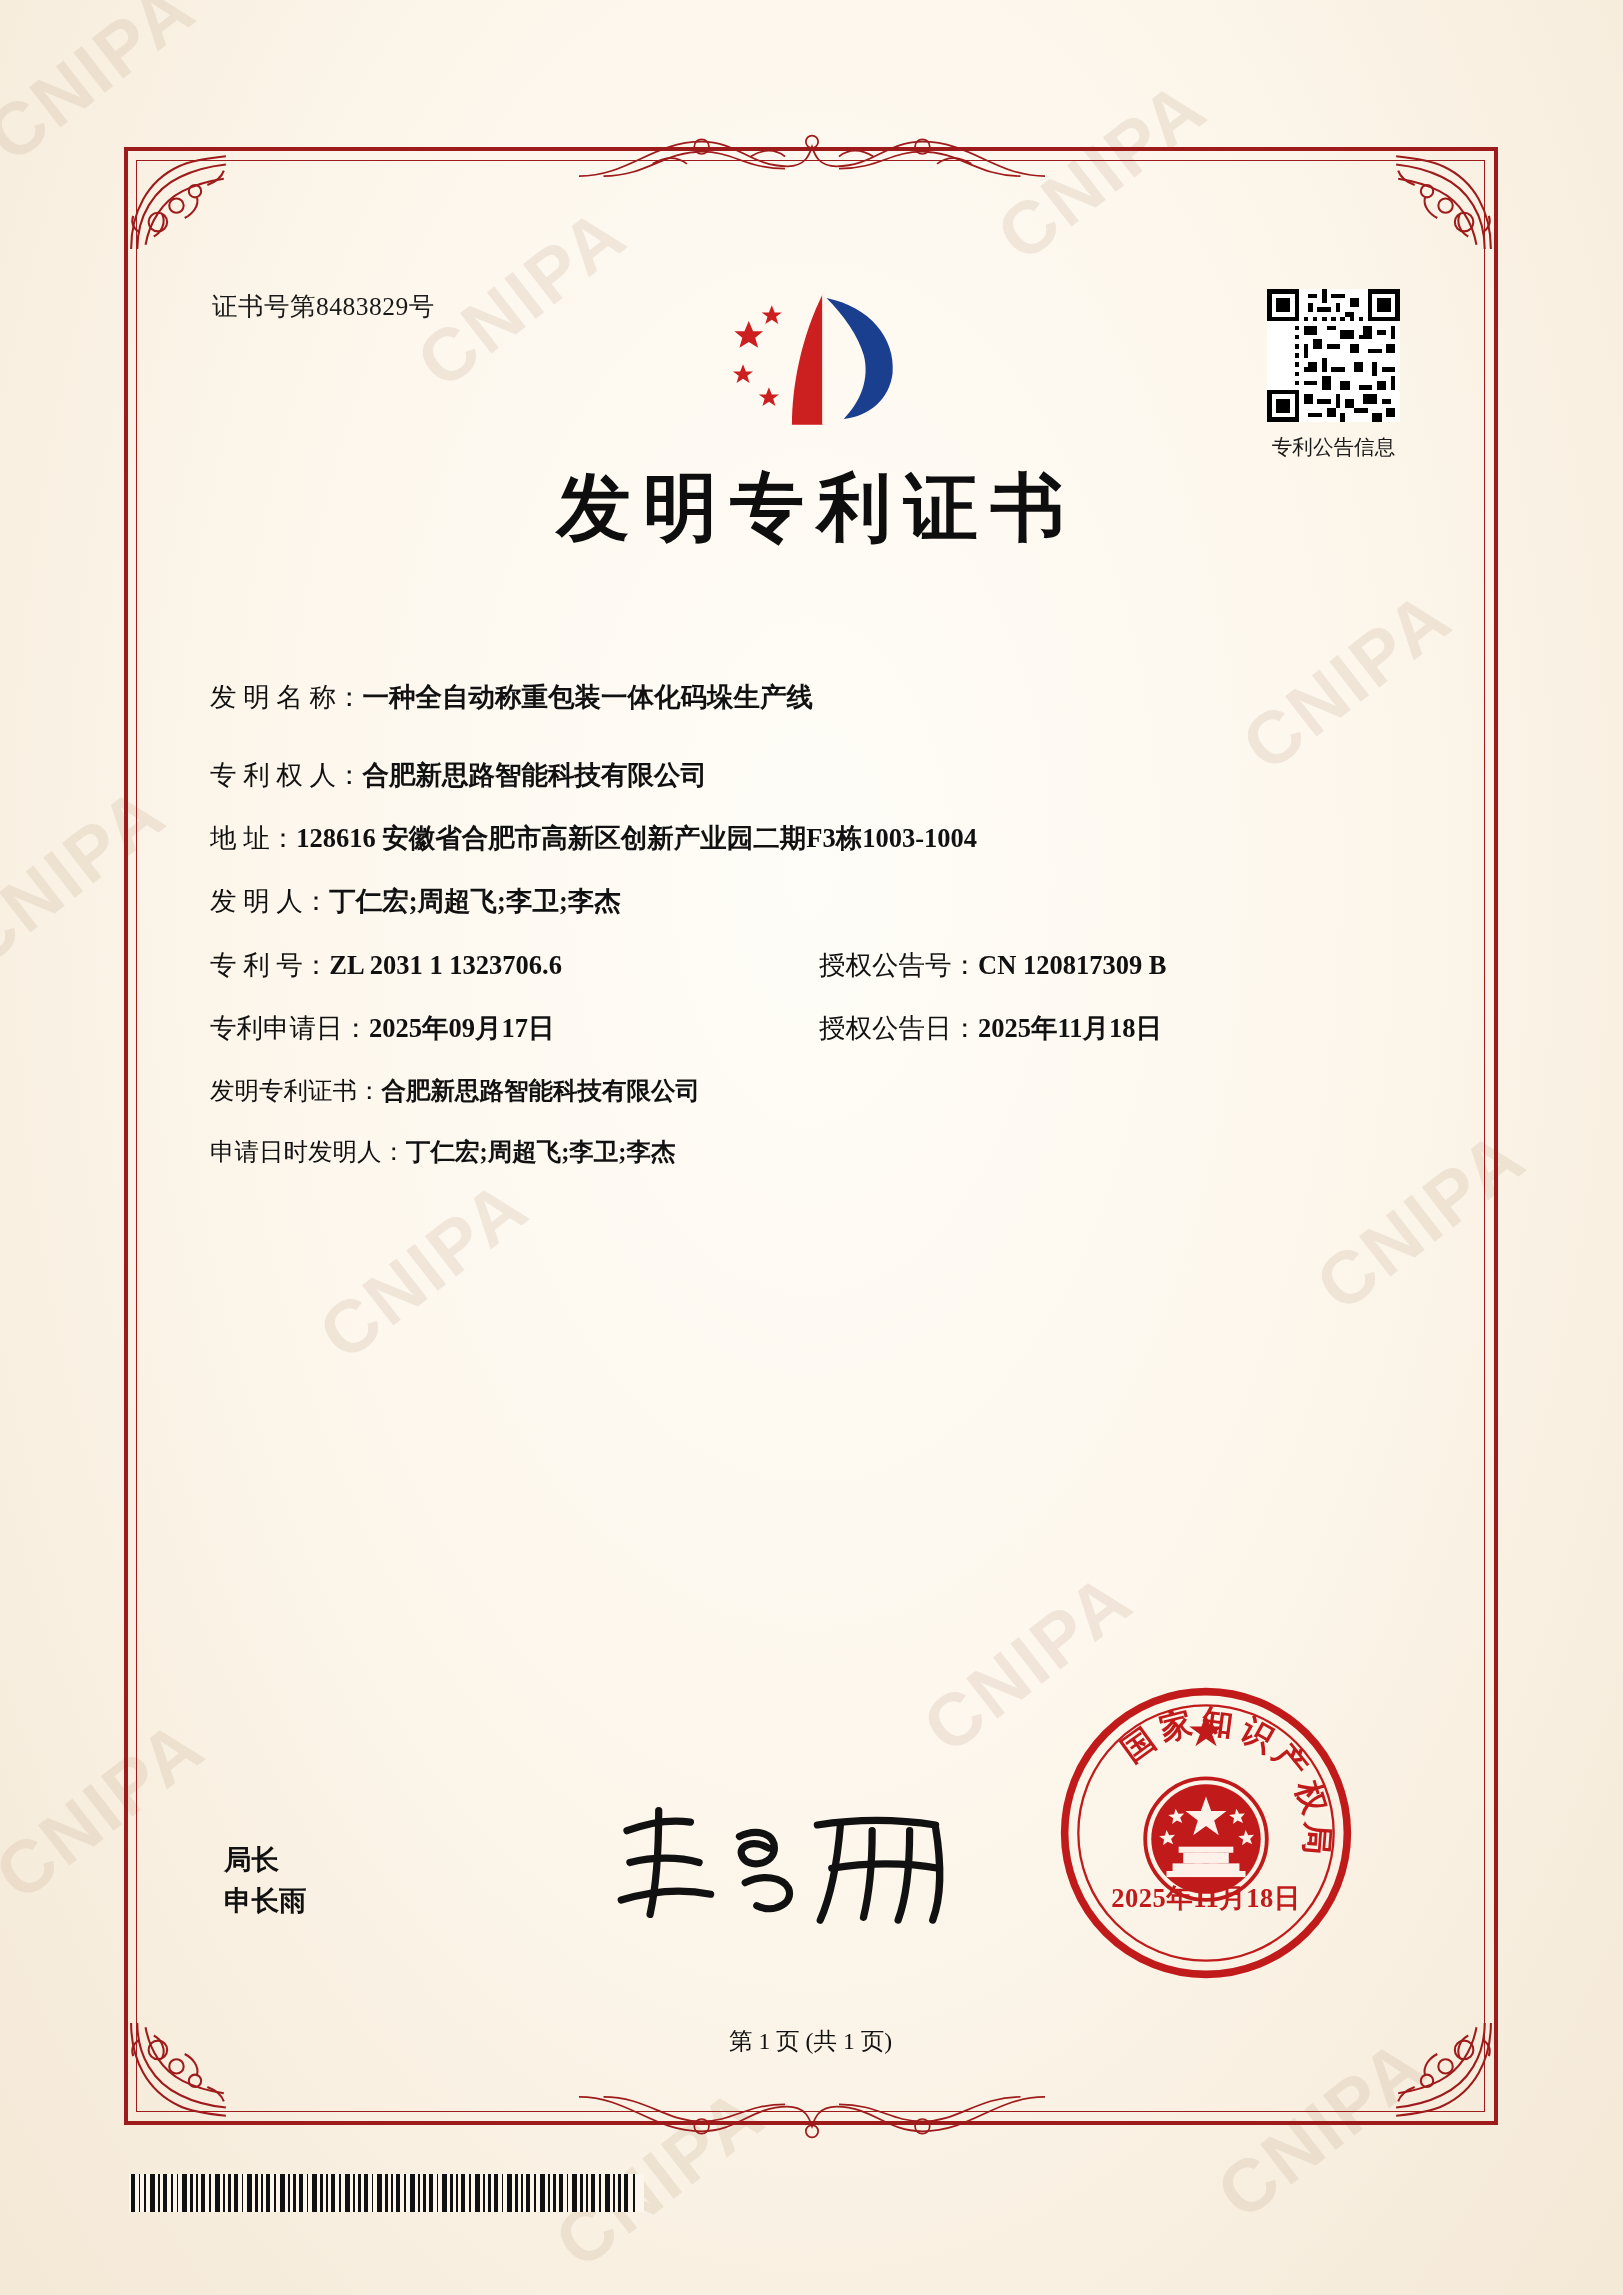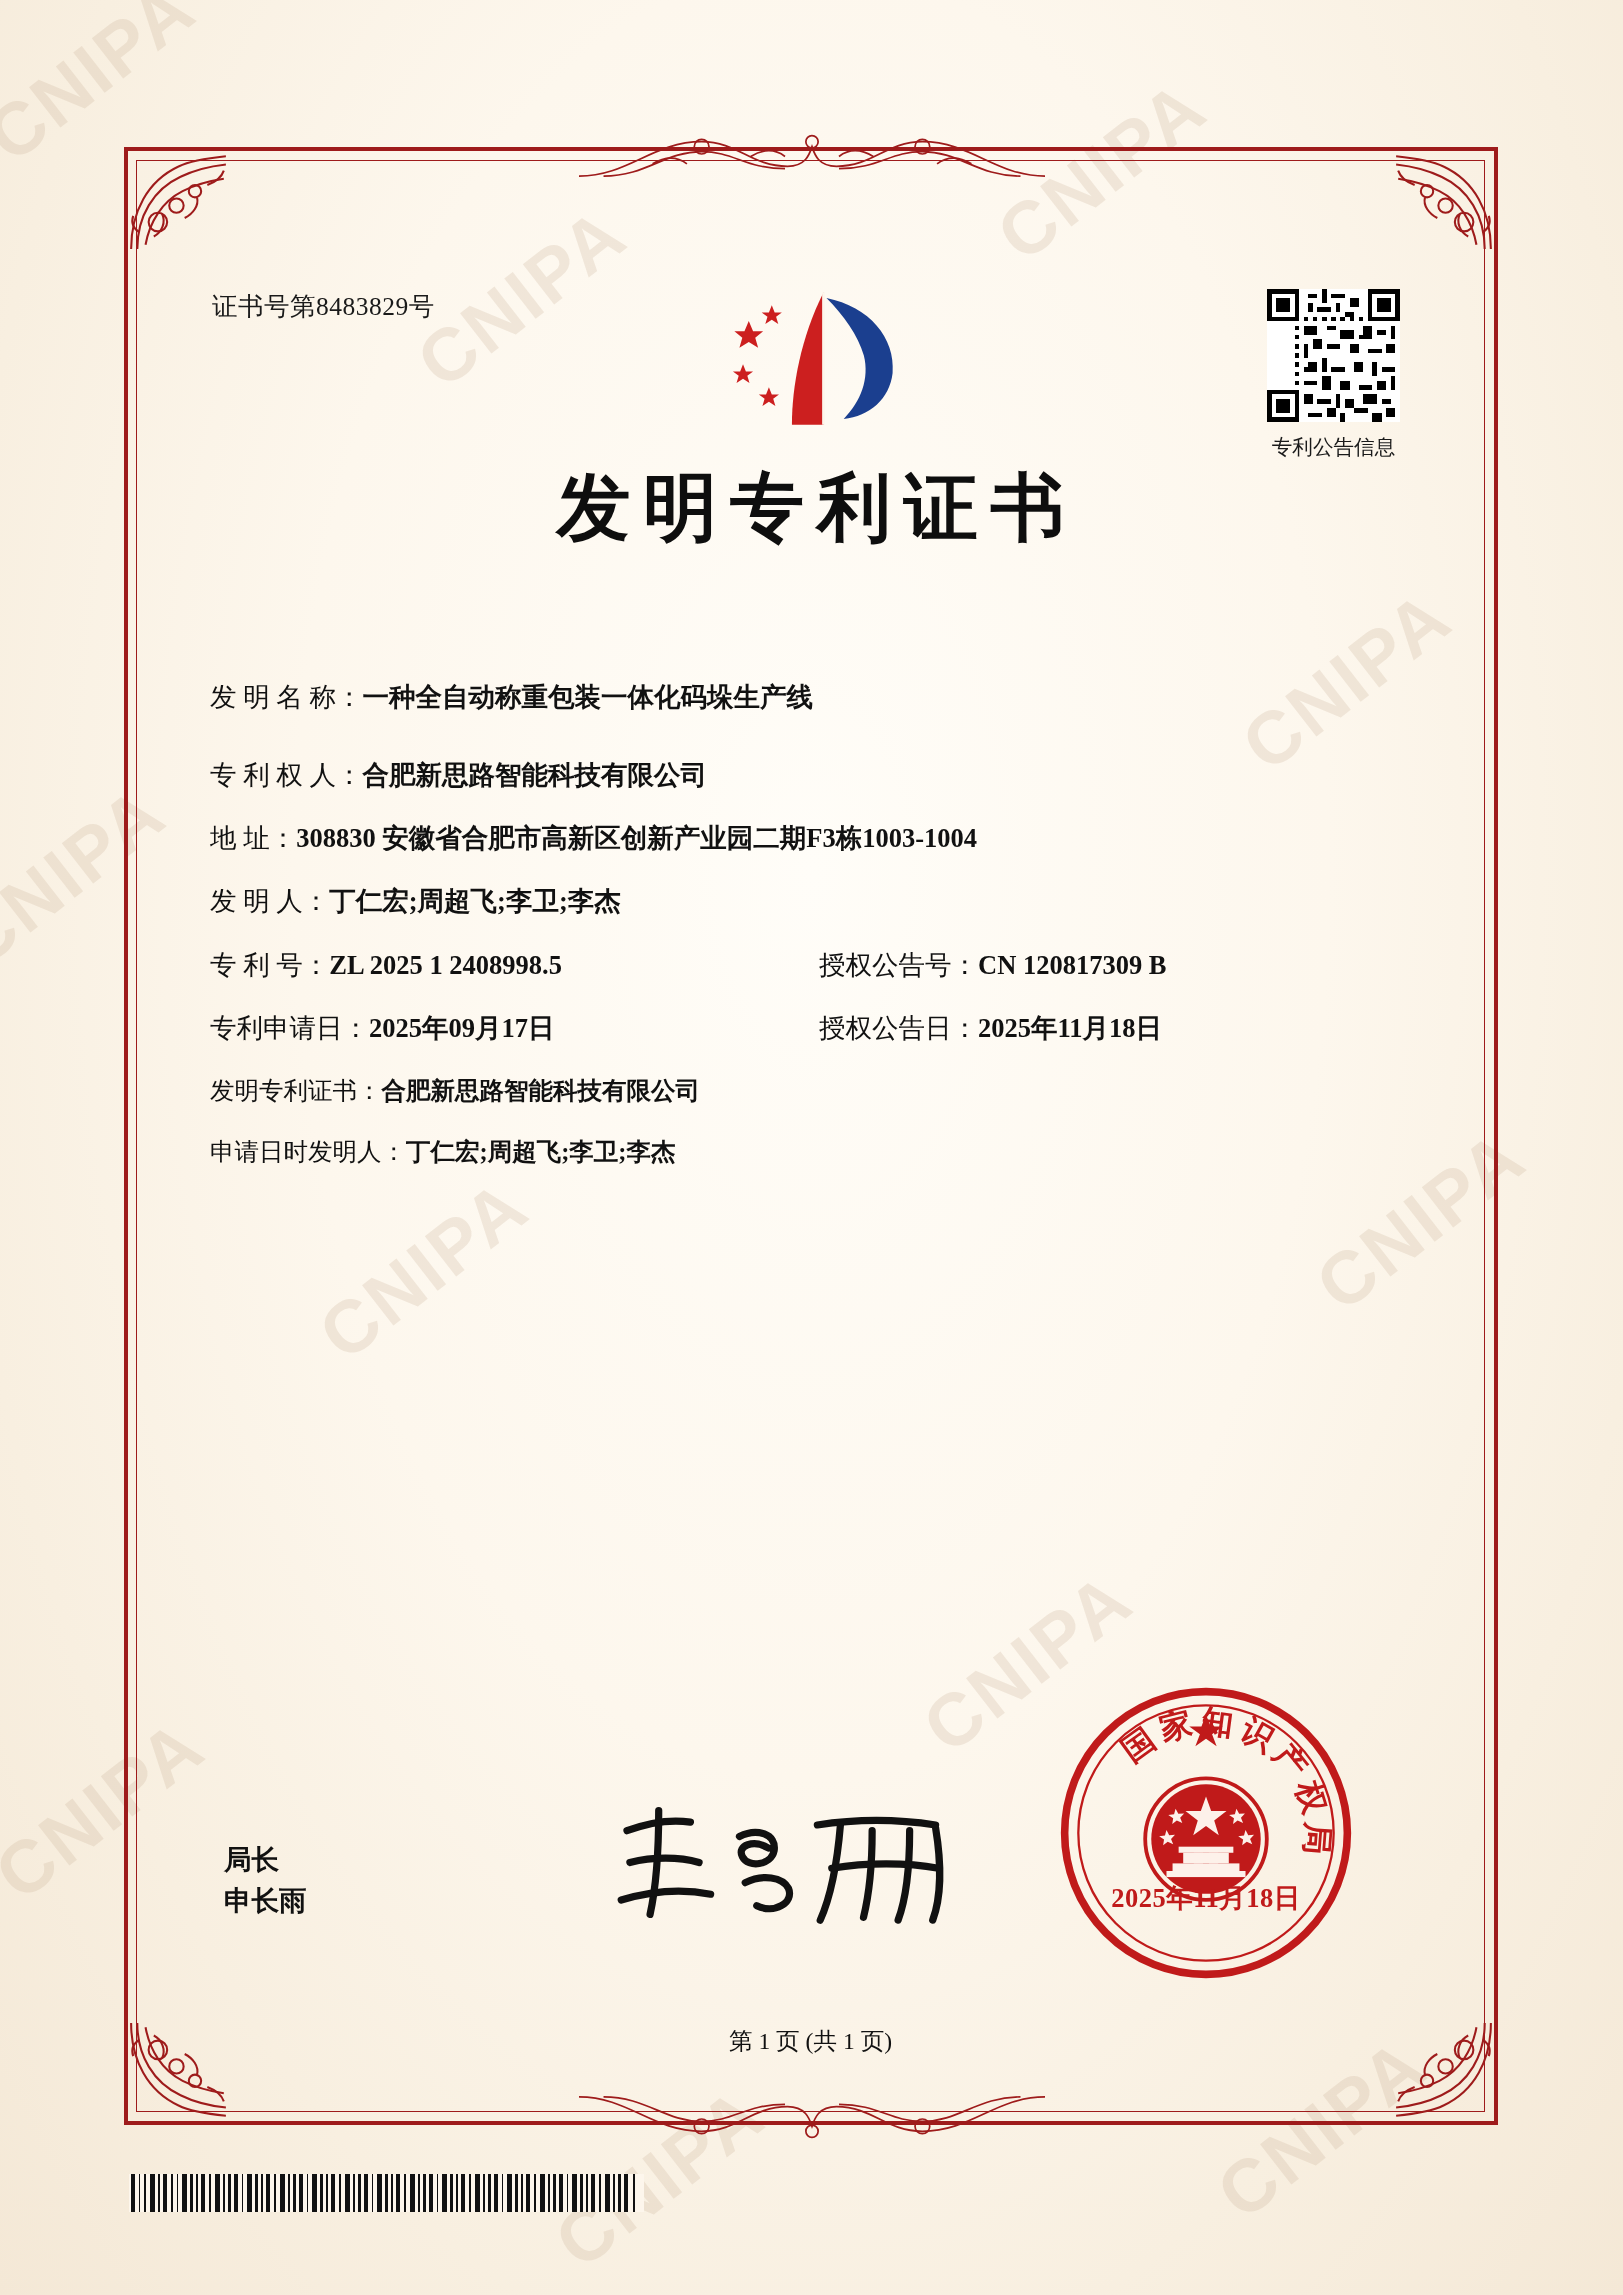--- a/index.html
+++ b/index.html
@@ -456,30 +456,30 @@
 
       <div class="field-row">
         <span class="lbl">发 明 名 称：</span><span class="val">一种全自动称重包装一体化码垛生产线</span>
       </div>
 
       <div class="field-row" style="margin-top:42px;">
         <span class="lbl">专 利 权 人：</span><span class="val">合肥新思路智能科技有限公司</span>
       </div>
 
       <div class="field-row">
-        <span class="lbl">地        址：</span><span class="val">308830 安徽省合肥市高新区创新产业园二期F3栋1003-1004</span>
+        <span class="lbl">地        址：</span><span class="val">128616 安徽省合肥市高新区创新产业园二期F3栋1003-1004</span>
       </div>
 
       <div class="field-row">
         <span class="lbl">发  明  人：</span><span class="val">丁仁宏;周超飞;李卫;李杰</span>
       </div>
 
       <div class="field-row two-col">
         <span class="col-left">
-          <span class="lbl">专  利  号：</span><span class="val">ZL 2025 1 2408998.5</span>
+          <span class="lbl">专  利  号：</span><span class="val">ZL 2031 1 1323706.6</span>
         </span><span class="col-right">
           <span class="lbl">授权公告号：</span><span class="val">CN 120817309 B</span>
         </span>
       </div>
 
       <div class="field-row two-col">
         <span class="col-left">
           <span class="lbl">专利申请日：</span><span class="val">2025年09月17日</span>
         </span><span class="col-right">
           <span class="lbl">授权公告日：</span><span class="val">2025年11月18日</span>

